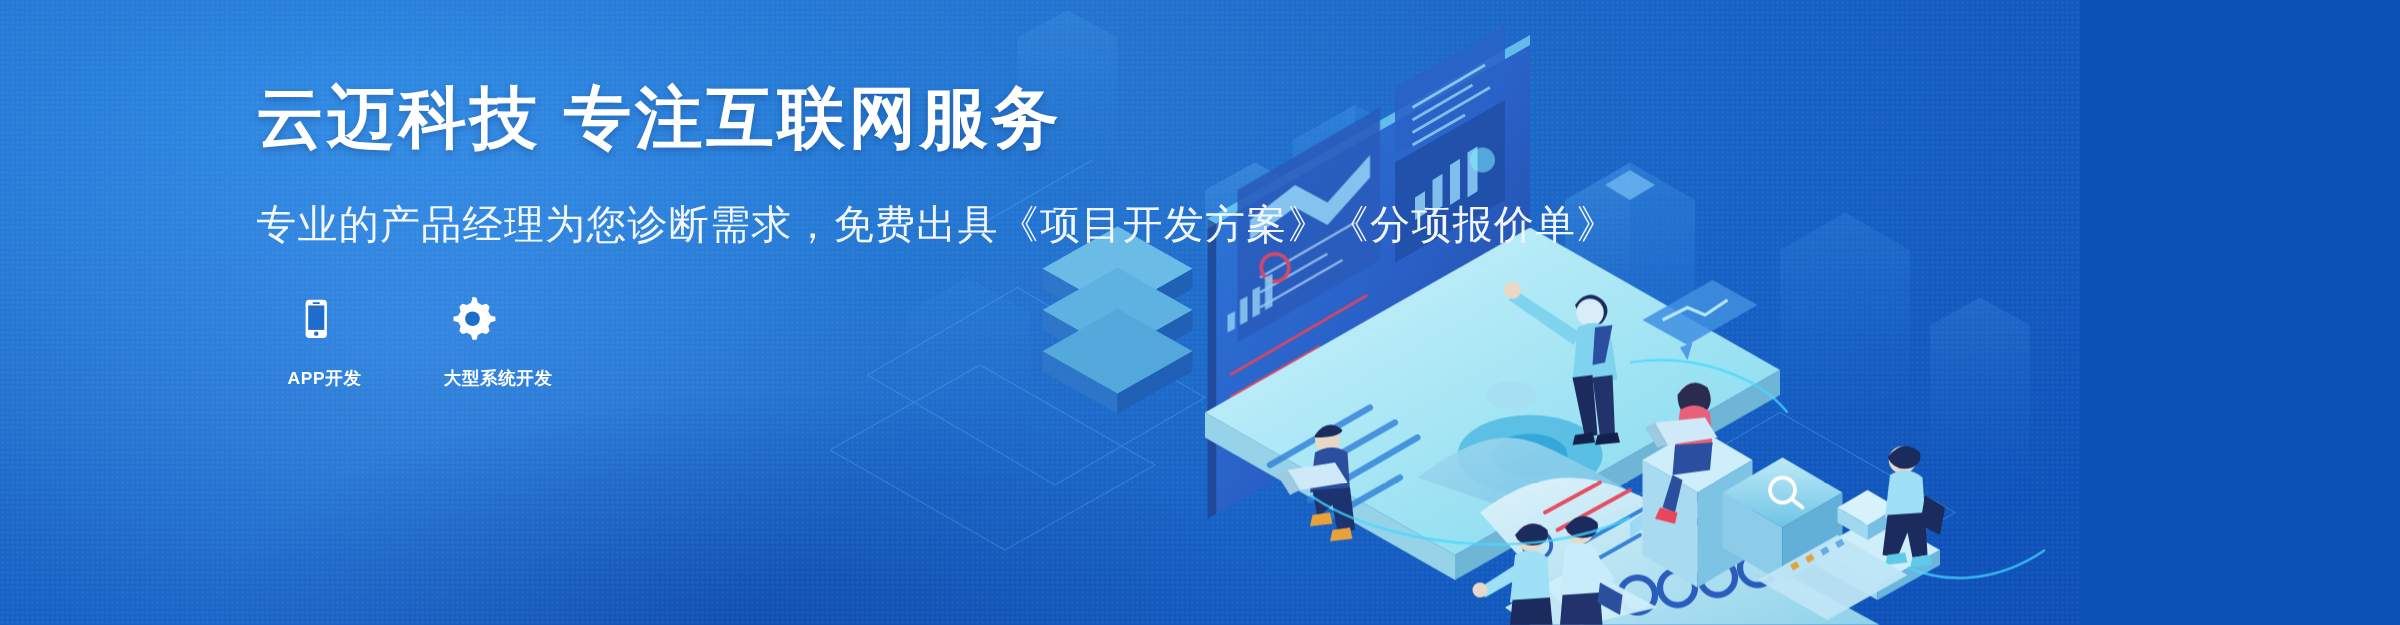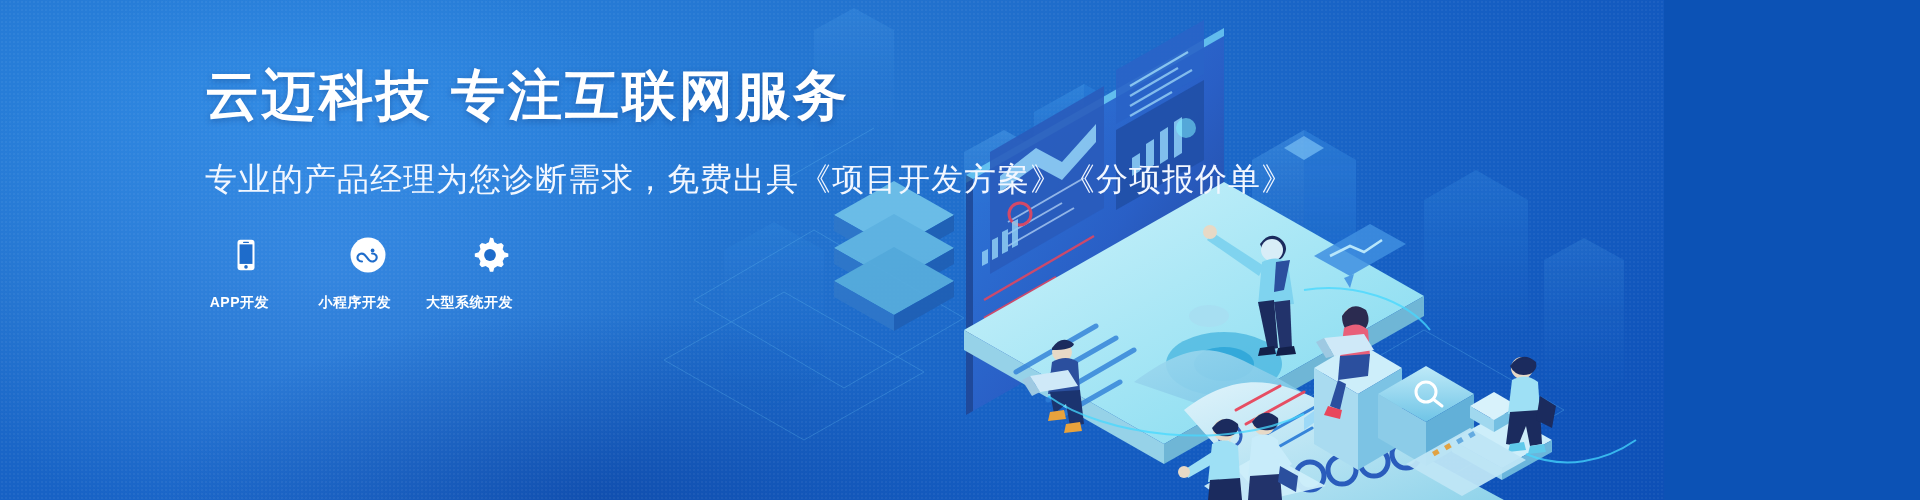--- a/index.html
+++ b/index.html
@@ -66,22 +66,23 @@
   #services{
     position:absolute;
     left:205px; top:232px;
     display:flex;
     align-items:flex-end;
     gap:36px;
   }
   .svc{
     width:72px;
     display:flex; flex-direction:column;
-    align-items:flex-end;
+    align-items:flex-start;
     cursor:pointer;
+    margin-left:25px;
   }
   .svc-icon{
     height:46px; width:46px;
     display:flex; align-items:center; justify-content:center;
     margin-bottom:16px;
   }
   .svc-icon svg{ display:block; fill:#ffffff; }
   .svc-label{
     font-size:14px;
     color:#ffffff;
@@ -387,30 +388,20 @@
         <svg viewBox="0 0 40 40" width="34" height="34" aria-hidden="true">
           <rect x="10" y="2" width="20" height="36" rx="3.5" fill="#fff"></rect>
           <rect x="12.4" y="7.5" width="15.2" height="23" fill="#1e6ccb"></rect>
           <rect x="16.5" y="4.4" width="7" height="1.6" rx=".8" fill="#1e6ccb"></rect>
           <circle cx="20" cy="34" r="2.1" fill="#1e6ccb"></circle>
         </svg>
       </span>
       <span class="svc-label">APP开发</span>
     </div>
 
-    <div class="svc">
-      <span class="svc-icon">
-        <svg viewBox="0 0 40 40" width="40" height="40" aria-hidden="true">
-          <circle cx="20" cy="20" r="17.5" fill="#fff"></circle>
-          <path d="M14 26.5 c-3.4 0 -5.2 -2.6 -4.2 -5.3 c1 -2.6 4.3 -3.4 6.6 -1.6 c1.9 1.5 3 4.2 5.1 5.9 c2.4 1.9 5.9 1 6.9 -1.7 c1 -2.7 -0.9 -5.4 -4.3 -5.3" fill="none" stroke="#1e6ccb" stroke-width="2.1" stroke-linecap="round"></path>
-          <circle cx="24.6" cy="15.4" r="1.9" fill="#1e6ccb"></circle>
-        </svg>
-      </span>
-      <span class="svc-label">小程序开发</span>
-    </div>
 
 
 
     <div class="svc">
       <span class="svc-icon">
         <svg viewBox="0 0 40 40" width="38" height="38" aria-hidden="true">
           <path d="M20 1.5 l3.4 .9 l1.1 4.1 a14 14 0 0 1 3.3 1.9 l4.1 -1.1 l2.5 2.5 l-1.1 4.1 a14 14 0 0 1 1.9 3.3 l4.1 1.1 l0 3.5 l-4.1 1.1 a14 14 0 0 1 -1.9 3.3 l1.1 4.1 l-2.5 2.5 l-4.1 -1.1 a14 14 0 0 1 -3.3 1.9 l-1.1 4.1 l-3.5 0 l-1.1 -4.1 a14 14 0 0 1 -3.3 -1.9 l-4.1 1.1 l-2.5 -2.5 l1.1 -4.1 a14 14 0 0 1 -1.9 -3.3 l-4.1 -1.1 l0 -3.5 l4.1 -1.1 a14 14 0 0 1 1.9 -3.3 l-1.1 -4.1 l2.5 -2.5 l4.1 1.1 a14 14 0 0 1 3.3 -1.9 l1.1 -4.1 Z" fill="#fff"></path>
           <circle cx="20" cy="20" r="6.2" fill="#1e6ccb"></circle>
         </svg>
       </span>

